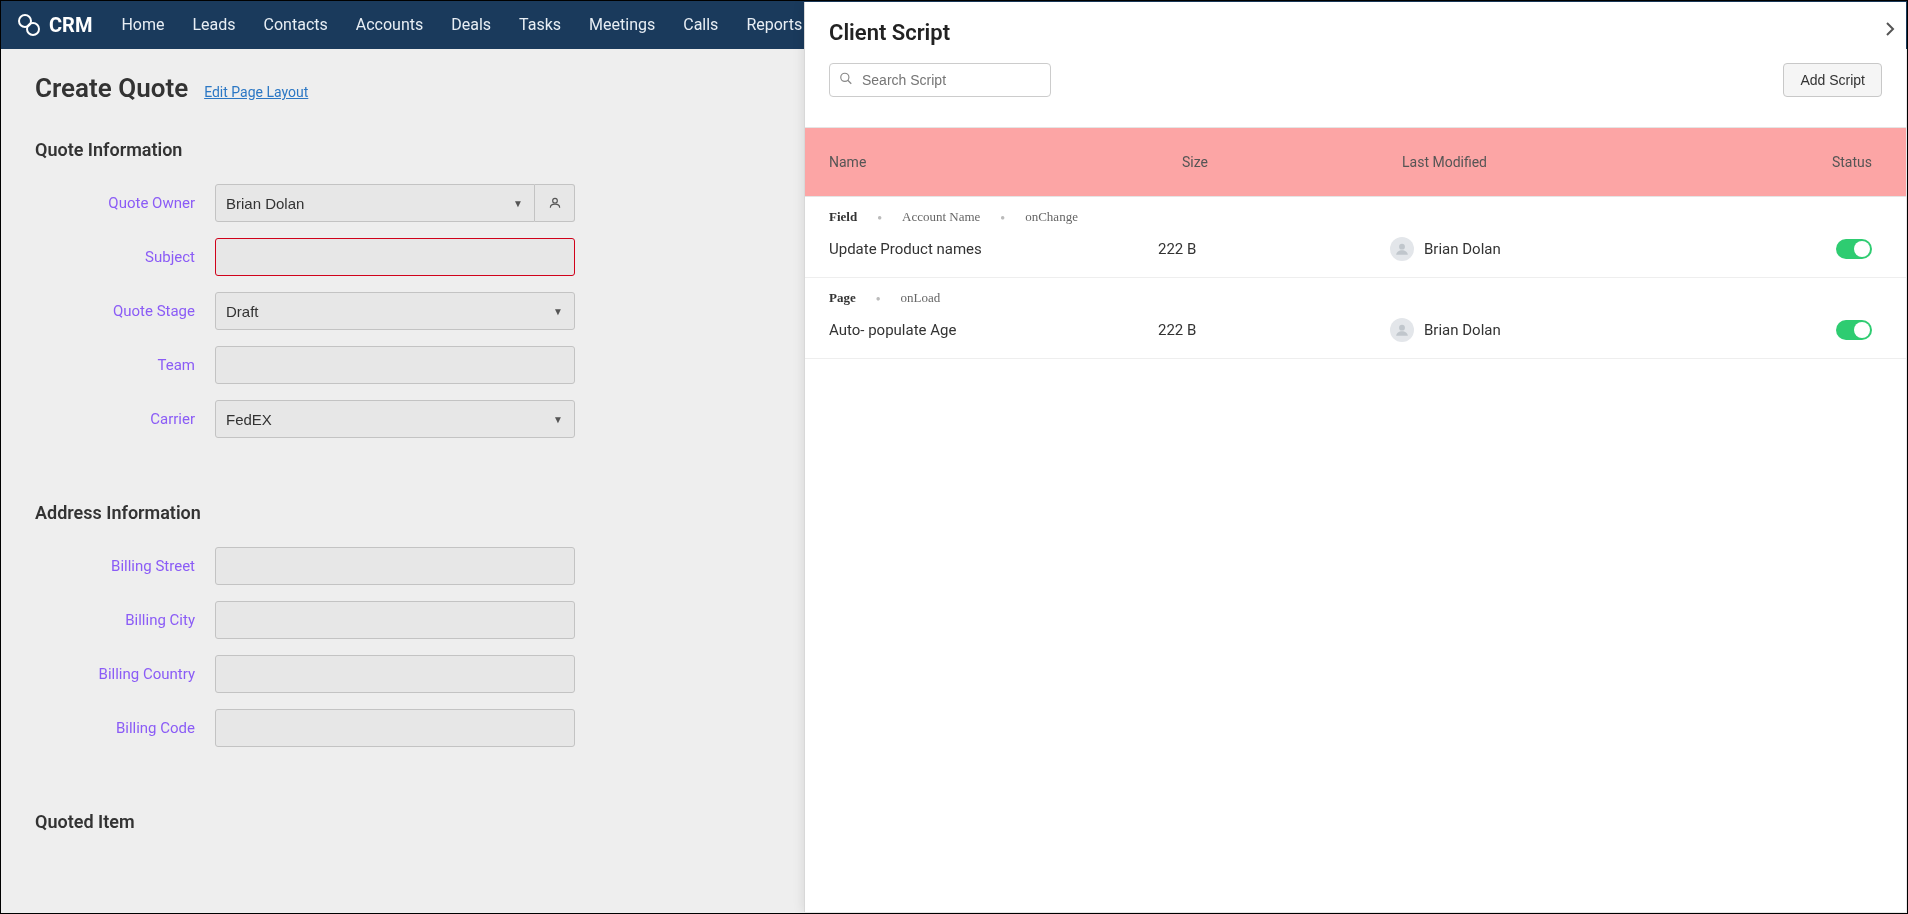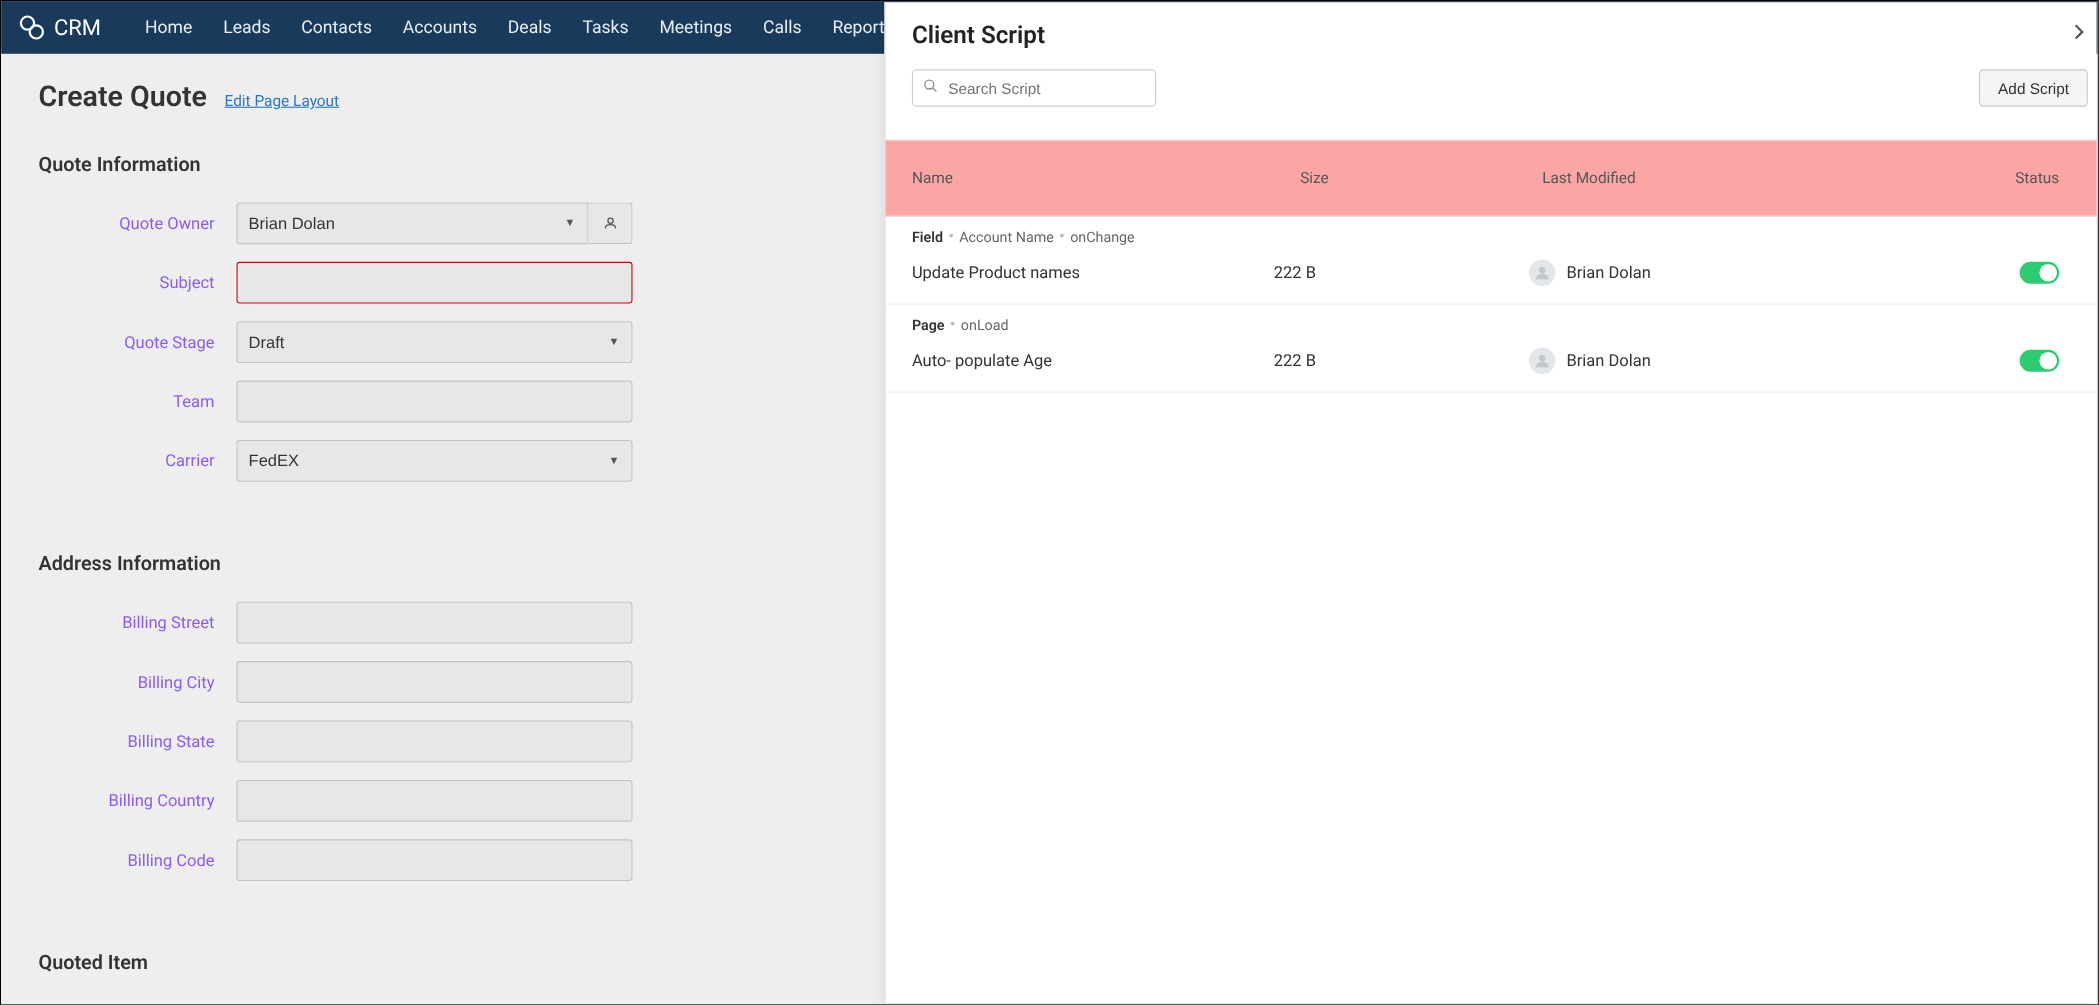--- a/index.html
+++ b/index.html
@@ -19,23 +19,23 @@
     background: #1a3a5c;
     height: 48px;
     display: flex;
     align-items: center;
     padding: 0 16px;
     color: #fff;
   }
   .topnav .logo {
     display: flex;
     align-items: flex-end;
-    margin-right: 26px;
+    margin-right: 15px;
     font-size: 20px;
-    font-weight: 400;
+    font-weight: 700;
   }
   .topnav .logo svg { margin-right: 8px; }
   .topnav .nav-items { display: flex; gap: 0; }
   .topnav .nav-item {
     padding: 0 14px;
     font-size: 16px;
     color: #e8eef4;
     cursor: pointer;
     line-height: 48px;
   }
@@ -124,21 +124,21 @@
     cursor: pointer;
     padding: 4px;
   }
   .panel-header {
     padding: 18px 24px 18px 24px;
     display: flex;
     align-items: flex-start;
   }
   .panel-title { font-size: 22px; font-weight: 600; color: #222; }
   .panel-toolbar {
-    padding: 0 8px 18px 24px;
+    padding: 0 24px 18px 24px;
     display: flex;
     align-items: center;
     justify-content: space-between;
   }
   .search-wrap { position: relative; width: 222px; }
   .search-input {
     width: 100%;
     height: 34px;
     border: 1px solid #ccc;
     border-radius: 4px;
@@ -174,22 +174,23 @@
     color: #555;
     margin-top: 12px;
   }
   .table-header .col-status { text-align: right; padding-right: 10px; }
   .script-group { border-bottom: 1px solid #eee; }
   .script-meta {
     padding: 12px 24px 4px 24px;
     font-size: 13px;
     color: #666;
     display: flex;
-    align-items: flex-start;
-    gap: 5px;
+    align-items: center;
+    gap: 20px;
+    font-family: Liberation Serif, serif;
   }
   .script-meta .meta-label { font-weight: 600; color: #333; }
   .meta-dot { color: #bbb; font-size: 8px; }
   .script-row {
     display: grid;
     grid-template-columns: 1fr 220px 360px 120px;
     padding: 8px 24px 16px 24px;
     align-items: center;
     font-size: 15px;
     color: #333;
@@ -315,24 +316,20 @@
     <div>
       <div class="form-row">
         <div class="form-label">Billing Street</div>
         <input class="text-input" style="">
       </div>
       <div class="form-row">
         <div class="form-label">Billing City</div>
         <input class="text-input" style="">
       </div>
       <div class="form-row">
-        <div class="form-label">Billing State</div>
-        <input class="text-input" style="">
-      </div>
-      <div class="form-row">
         <div class="form-label">Billing Country</div>
         <input class="text-input" style="">
       </div>
       <div class="form-row">
         <div class="form-label">Billing Code</div>
         <input class="text-input" style="">
       </div>
     </div>
     <div>
       <div class="form-row">

